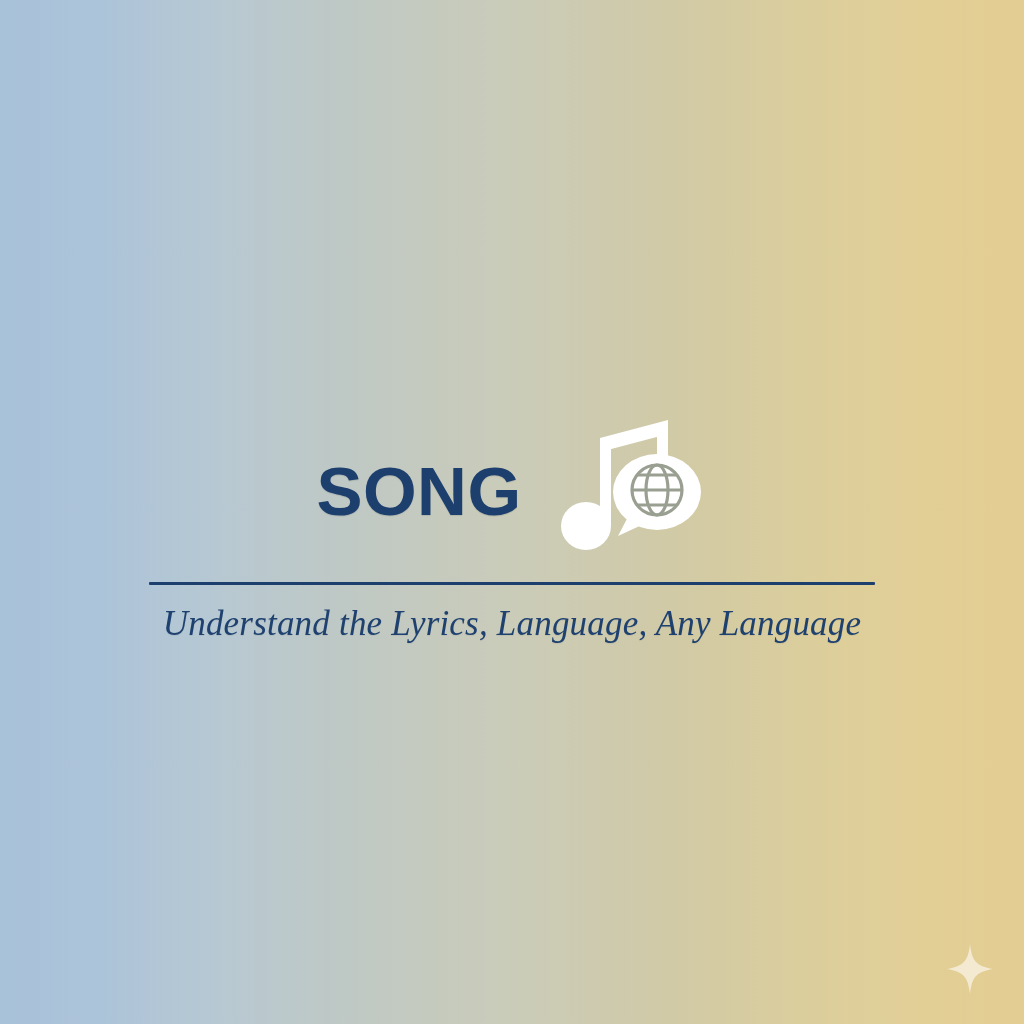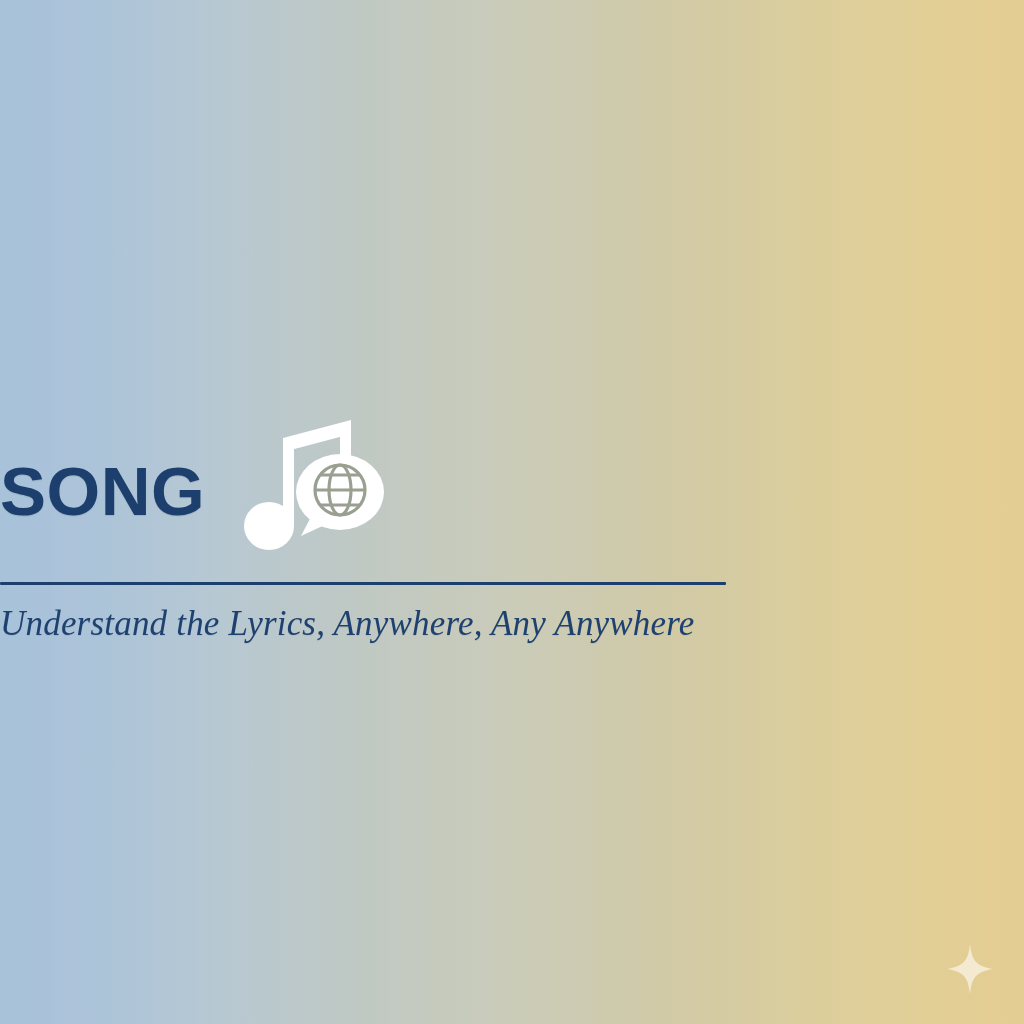--- a/index.html
+++ b/index.html
@@ -53,21 +53,21 @@
   }
 
   
   #lockup {
     position: absolute;
     left: 0;
     right: 0;
     top: 432px;
     display: flex;
     flex-direction: column;
-    align-items: flex-start;
+    align-items: center;
   }
 
   #wordmark-row {
     display: flex;
     align-items: center;
     justify-content: center;
     height: 118px;
   }
 
   .word {
@@ -176,21 +176,21 @@
               <line x1="81" y1="97" x2="121" y2="97"></line>
             </g>
           </g>
         </svg>
       </div>
 
     </div>
 
     <div id="divider"></div>
 
-    <div id="tagline">Understand the Lyrics, Anywhere, Any Anywhere</div>
+    <div id="tagline">Understand the Lyrics, Language, Any Language</div>
 
   </div>
 
   <div id="sparkle">
     <svg viewBox="0 0 46 50" xmlns="http://www.w3.org/2000/svg">
       <path d="M23 0 C25 17 29 22 46 25 C29 28 25 33 23 50 C21 33 17 28 0 25 C17 22 21 17 23 0 Z" fill="#f4ead2"></path>
     </svg>
   </div>
 
 </div>

